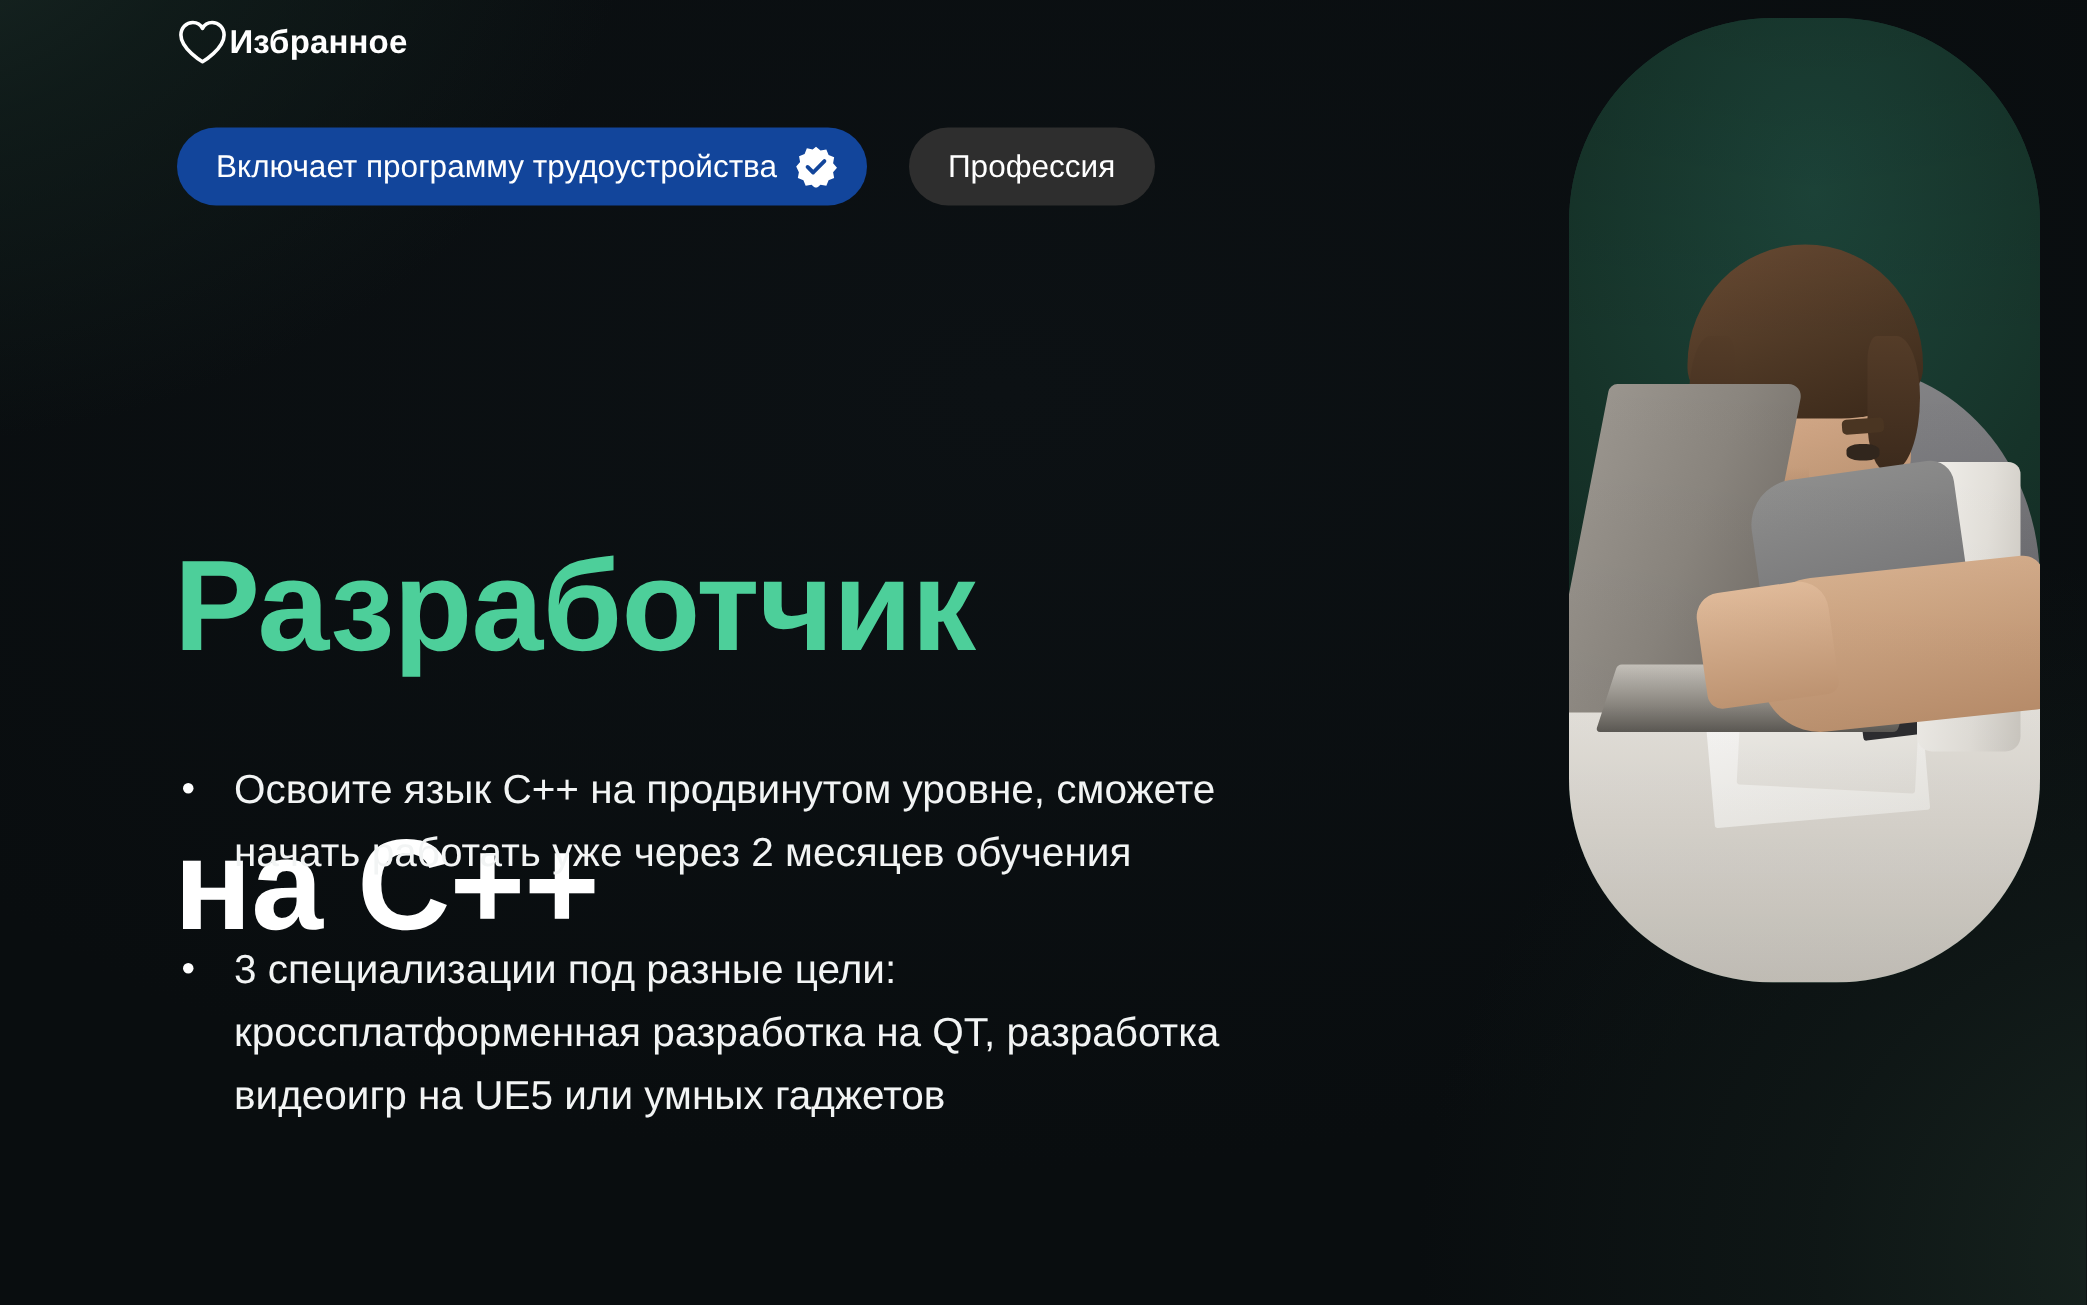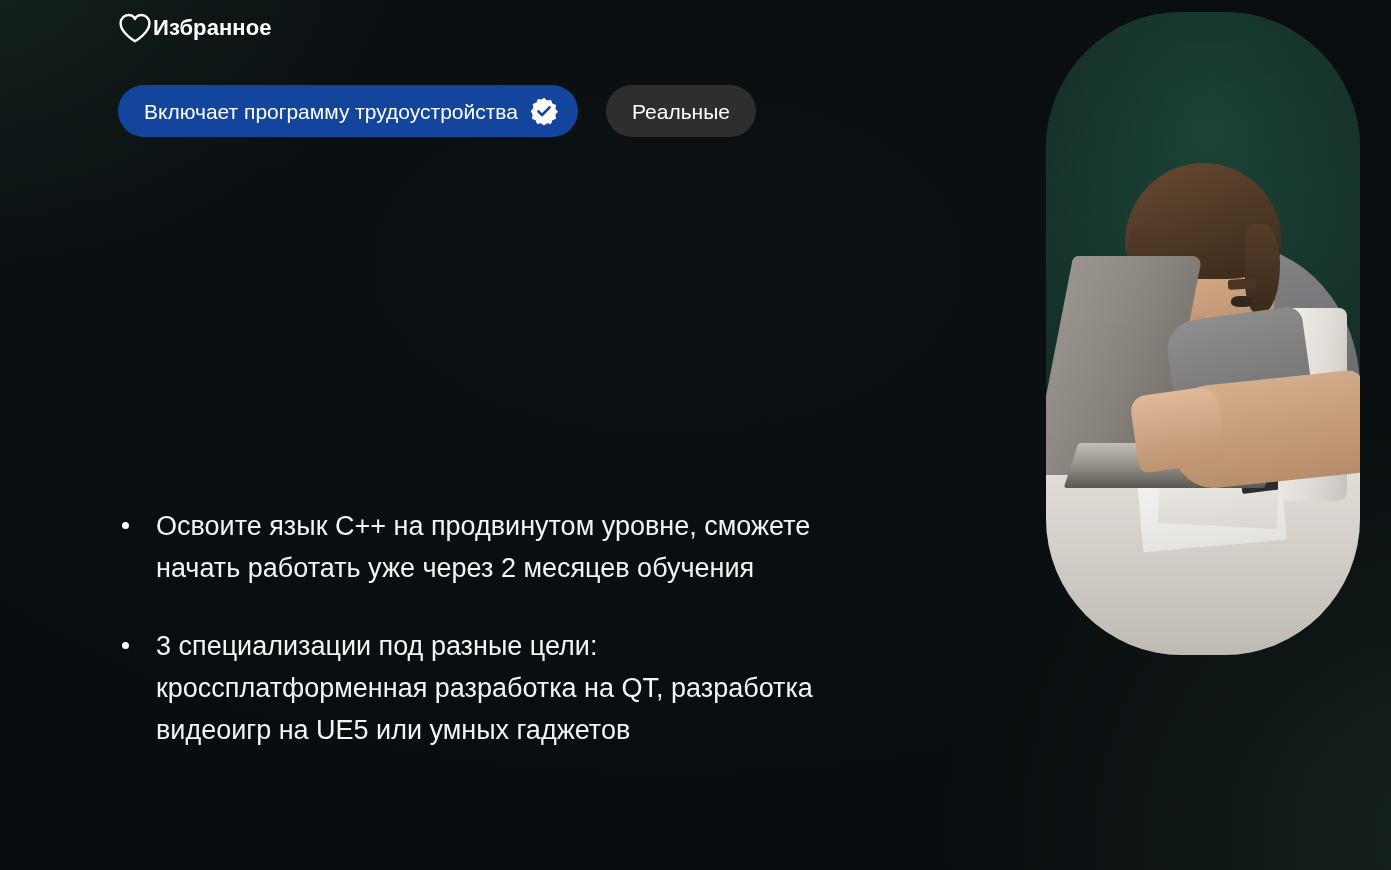--- a/index.html
+++ b/index.html
@@ -407,26 +407,30 @@
       <span>Включает программу трудоустройства</span>
       <span>
         <svg class="verified-icon" viewBox="0 0 28 28" aria-hidden="true">
           <path fill="#ffffff" d="M14 0.8l3.0 2.6 3.9-0.7 1.5 3.7 3.7 1.5-0.7 3.9 2.6 3.0-2.6 3.0 0.7 3.9-3.7 1.5-1.5 3.7-3.9-0.7-3.0 2.6-3.0-2.6-3.9 0.7-1.5-3.7-3.7-1.5 0.7-3.9L0.8 14l2.6-3.0-0.7-3.9 3.7-1.5 1.5-3.7 3.9 0.7z"></path>
           <path fill="none" stroke="#12459b" stroke-width="2.6" stroke-linecap="round" stroke-linejoin="round" d="M8.4 14.3l3.7 3.7 7.5-7.6"></path>
         </svg>
       </span>
     </span>
 
     <span class="badge badge--neutral">
-      <span>Реальные</span>
+      <span>Профессия</span>
     </span>
 
 
   </div>
 
+  <h1 class="headline">
+    <span class="accent">Разработчик</span>
+    <span class="plain">на C++</span>
+  </h1>
 
   <ul class="features">
     <li class="feature">Освоите язык C++ на продвинутом уровне, сможете
 начать работать уже через 2 месяцев обучения</li>
     <li class="feature">3 специализации под разные цели:
 кроссплатформенная разработка на QT, разработка
 видеоигр на UE5 или умных гаджетов</li>
   </ul>
 
   <div class="hero-photo">

